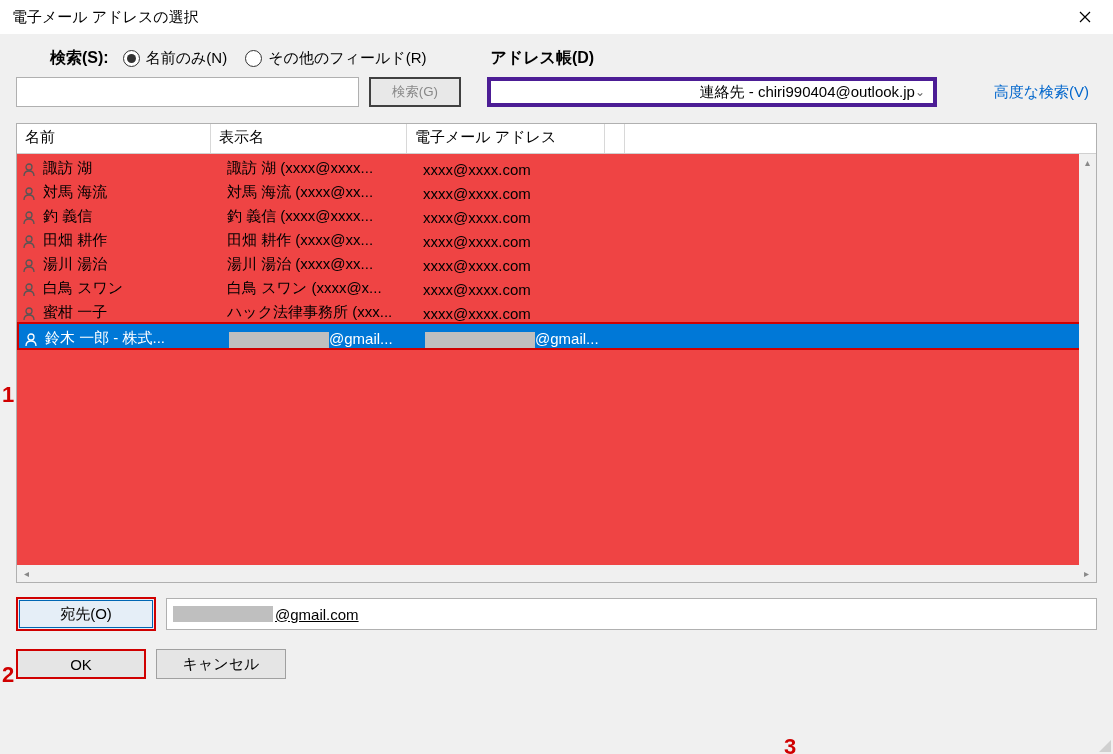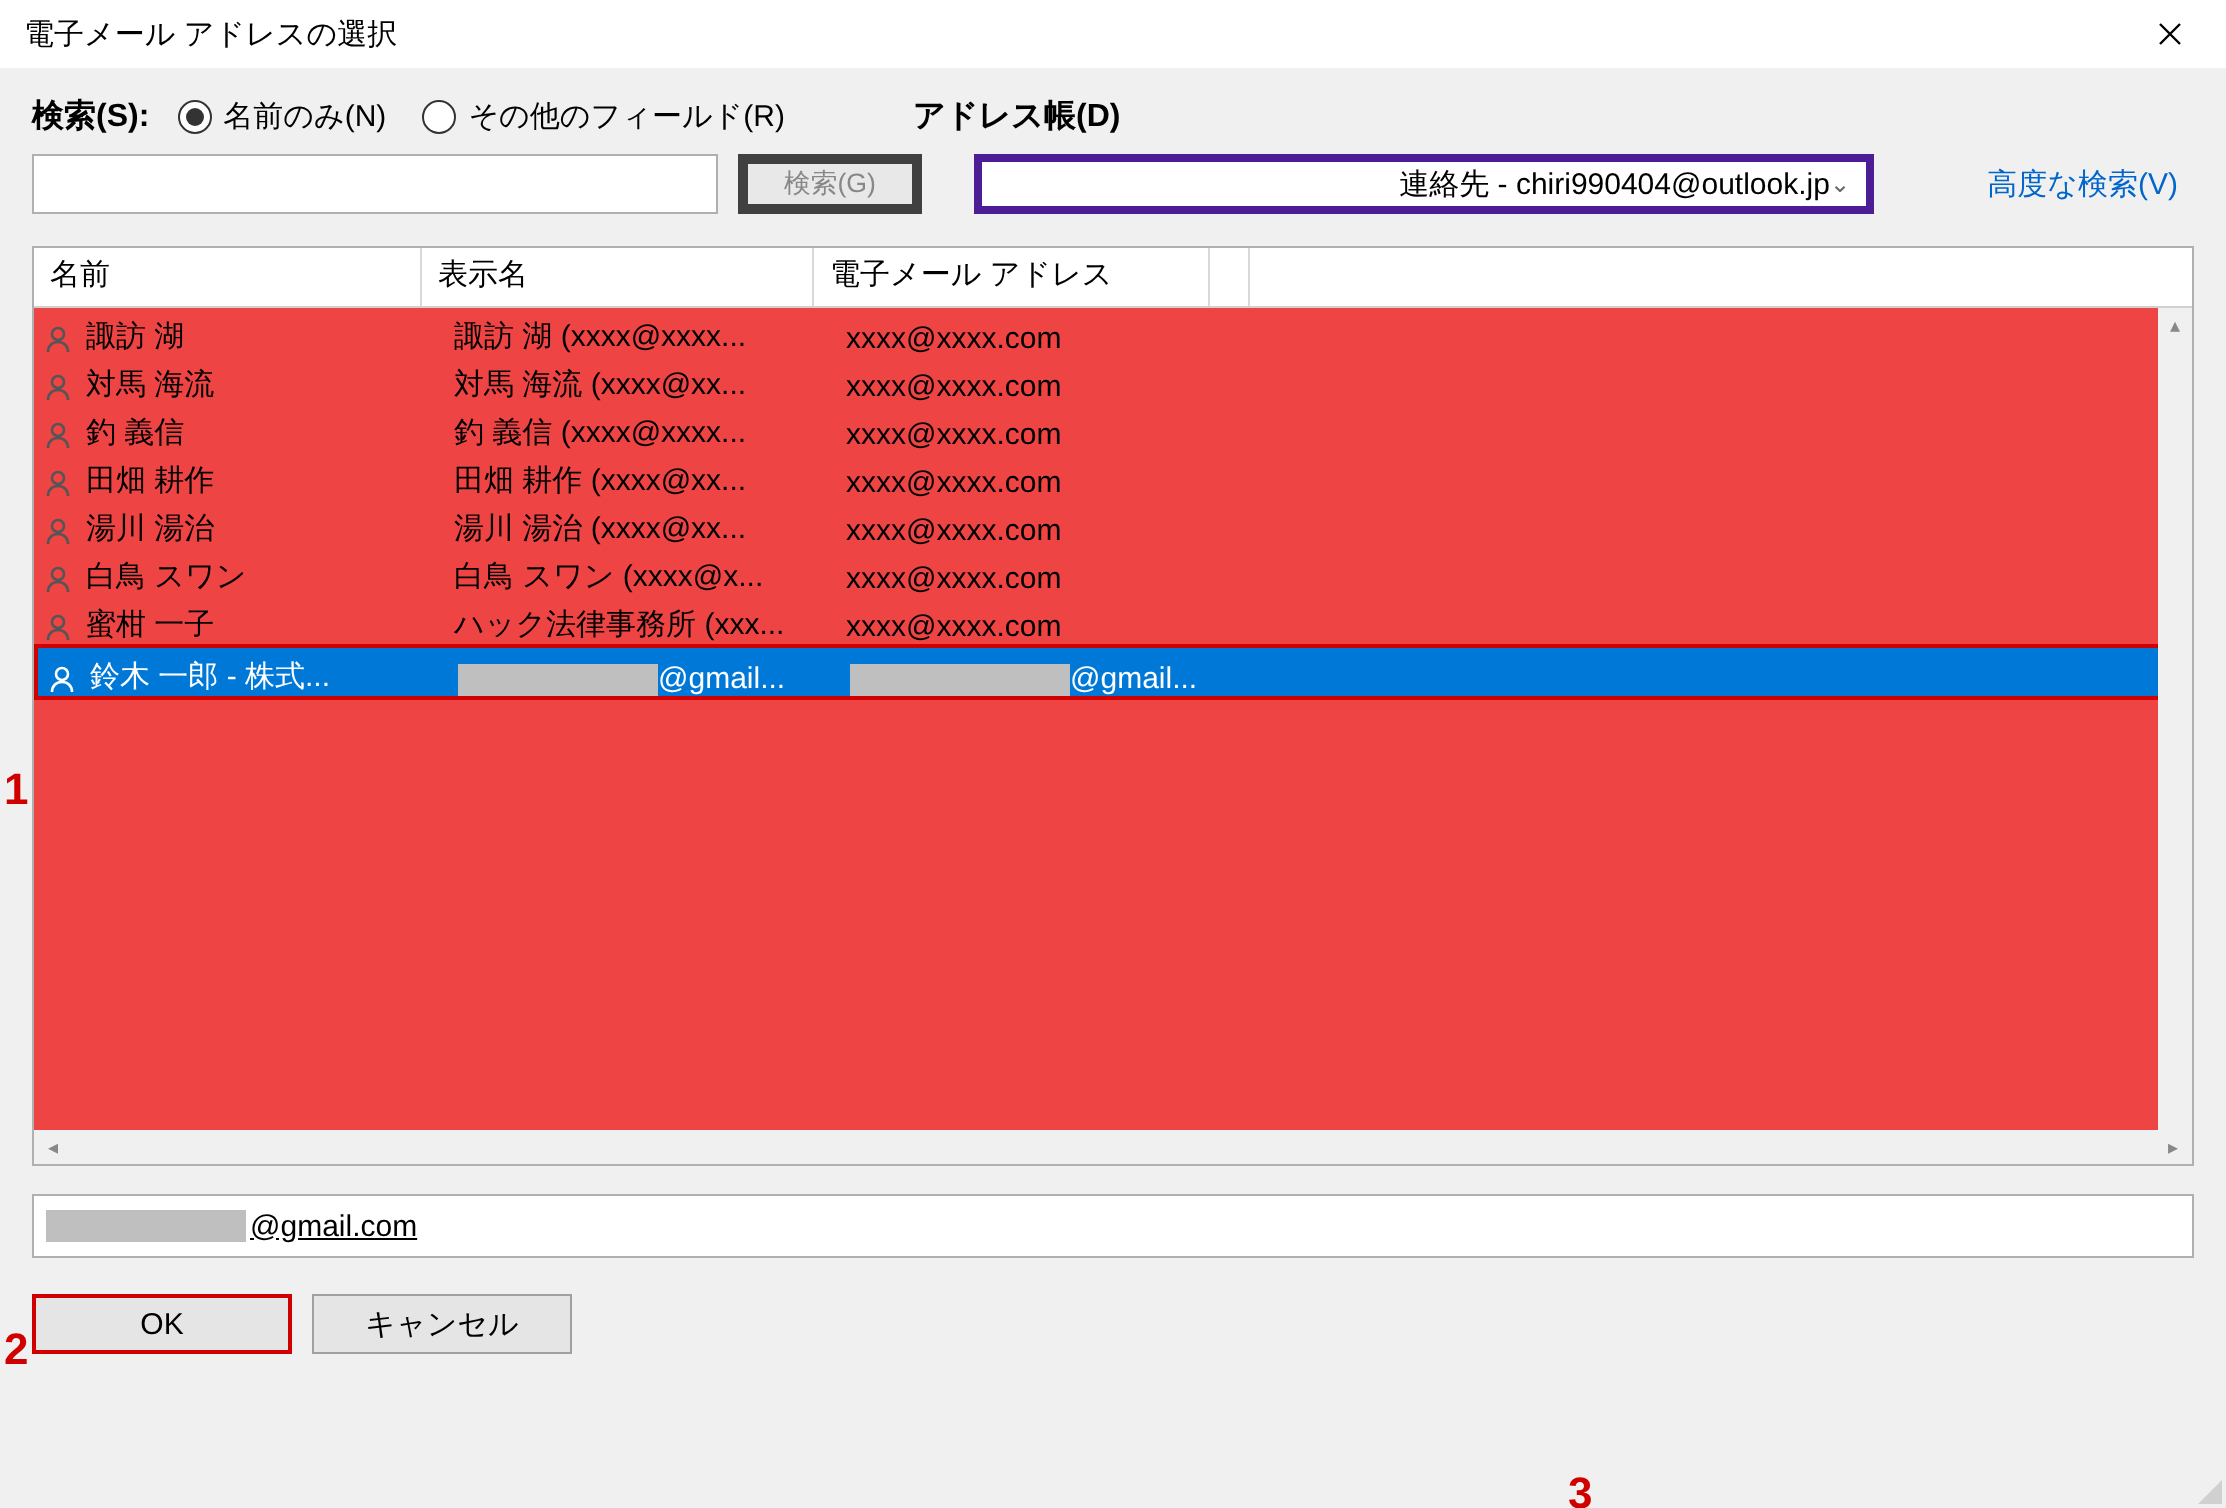--- a/index.html
+++ b/index.html
@@ -2,29 +2,29 @@
 <html><head>
 <meta charset="utf-8">
 <style>
 * { box-sizing: border-box; margin: 0; padding: 0; }
 body { font-family: "Yu Gothic UI", "Meiryo", sans-serif; font-size: 15px; background: #fff; width: 1113px; height: 754px; position: relative; overflow: hidden; }
 .titlebar { display: flex; justify-content: space-between; align-items: center; padding: 4px 8px 4px 12px; height: 34px; }
 .titlebar-title { font-size: 15px; color: #000; }
 .close-btn { width: 40px; height: 30px; display: flex; align-items: center; justify-content: center; font-size: 16px; cursor: pointer; }
 .content { background: #f0f0f0; padding: 14px 16px 10px 16px; height: calc(754px - 34px); position: relative; }
 .search-row { display: flex; align-items: center; gap: 14px; margin-bottom: 8px; }
-.search-label { font-weight: bold; font-size: 16px; }
+.search-label { font-weight: bold; font-size: 16px; margin-left: 34px; }
 .radio-group { display: flex; align-items: center; gap: 18px; }
 .radio-item { display: flex; align-items: center; gap: 6px; cursor: pointer; }
 .radio-circle { width: 17px; height: 17px; border: 1px solid #333; border-radius: 50%; display: flex; align-items: center; justify-content: center; background: #fff; }
 .radio-circle.checked::after { content: ""; width: 9px; height: 9px; background: #333; border-radius: 50%; }
 .addr-label { font-weight: bold; font-size: 16px; margin-left: 50px; }
 .inputs-row { display: flex; align-items: center; gap: 10px; margin-bottom: 16px; }
 .search-input { width: 343px; height: 30px; border: 1px solid #b0b0b0; background: #fff; padding: 2px 6px; }
-.search-btn { width: 92px; height: 30px; border: 5px solid #404040; background: #e8e8e8; color: #888; cursor: default; }
+.search-btn { width: 92px; height: 30px; border: 2px solid #404040; background: #e8e8e8; color: #888; cursor: default; }
 .addr-select { flex: 0 0 450px; height: 30px; border: 4px solid #4c1d95; background: #fff; display: flex; align-items: center; justify-content: flex-end; padding: 0 8px; cursor: pointer; margin-left: 16px; }
 .addr-select .chev { font-size: 12px; color: #666; }
 .adv-link { color: #0066cc; cursor: pointer; margin-left: auto; margin-right: 8px; }
 .list-wrap { border: 1px solid #b0b0b0; background: #ef4444; height: 460px; display: flex; flex-direction: column; }
 .header-row { display: flex; background: #fff; border-bottom: 1px solid #d0d0d0; height: 30px; }
 .header-cell { border-right: 1px solid #d8d8d8; padding: 4px 8px; font-size: 15px; overflow: hidden; white-space: nowrap; }
 .col-name { width: 194px; }
 .col-disp { width: 196px; }
 .col-mail { width: 198px; }
 .col-extra { width: 20px; border-right: 1px solid #d8d8d8; }
@@ -183,20 +183,21 @@
         <div class="scroll-arrow up">▴</div>
       </div>
     </div>
     <div class="hscroll">
       <span class="arr">◂</span>
       <span class="arr">▸</span>
     </div>
   </div>
 
   <div class="to-row">
+    <button class="to-btn">宛先(O)</button>
     <div class="to-input">
       <span class="redacted"></span>
         <span class="suffix">@gmail.com</span>
     </div>
   </div>
 
   <div class="bottom-row">
     <button class="btn ok">OK</button>
     <button class="btn">キャンセル</button>
   </div>

